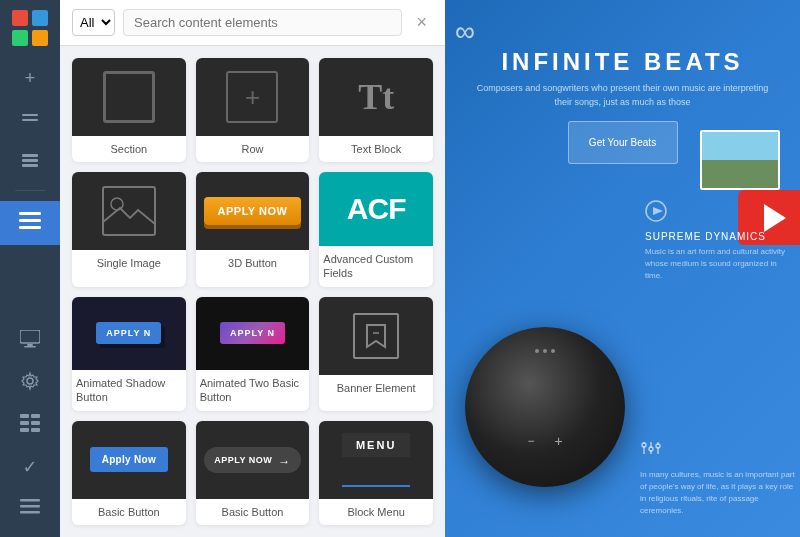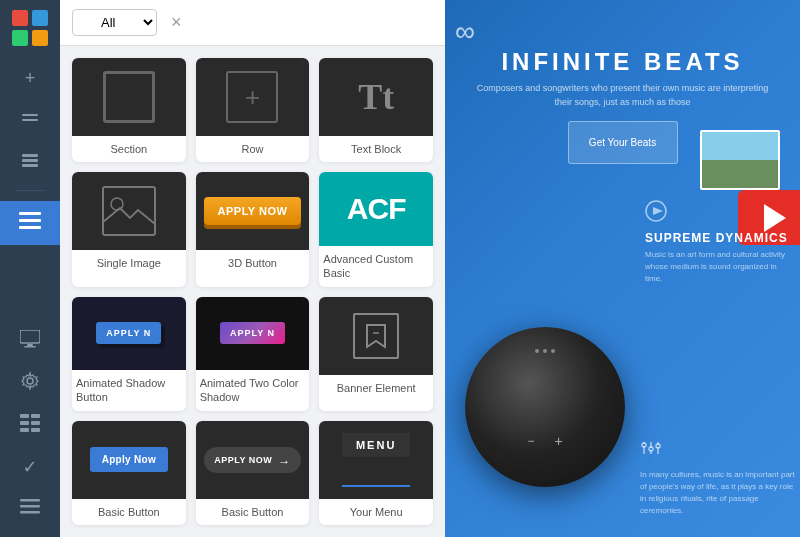--- a/index.html
+++ b/index.html
@@ -66,21 +66,21 @@
       padding: 8px 12px;
       display: flex;
       align-items: center;
       gap: 8px;
       border-bottom: 1px solid #ddd;
       height: 46px;
     }
     .panel-select {
       border: 1px solid #ccc;
       border-radius: 4px;
-      padding: 4px 24px;
+      padding: 4px 3px;
       font-size: 13px;
       background: white;
     }
     .panel-search {
       flex: 1;
       border: 1px solid #ddd;
       border-radius: 4px;
       padding: 5px 10px;
       font-size: 13px;
       color: #999;
@@ -327,22 +327,22 @@
       font-size: 12px;
     }
     .speaker-plus { font-size: 14px; color: #aaa; }
     .section-icon {
       color: rgba(255,255,255,0.6);
       font-size: 18px;
       margin-bottom: 4px;
     }
     .section-title {
       color: white;
-      font-size: 12px;
-      font-weight: bold;
+      font-size: 10px;
+      font-weight: normal;
       letter-spacing: 1px;
       text-transform: uppercase;
       margin-bottom: 4px;
     }
     .section-text {
       color: rgba(255,255,255,0.6);
       font-size: 8px;
       line-height: 1.5;
     }
 
@@ -478,20 +478,21 @@
         </svg>
     </span>
   </div>
 </div>
 
 <div class="content-panel">
   <div class="panel-header">
     <select class="panel-select">
       <option>All</option>
     </select>
+    <input class="panel-search" type="text" placeholder="Search content elements" style="">
     <span class="panel-close">×</span>
   </div>
 
   <div class="elements-grid">
 
     <div class="element-card">
       <div class="element-preview dark-bg">
         <div class="icon-section"></div>
       </div>
       <div class="element-label">Section</div>
@@ -528,35 +529,35 @@
       <div class="element-preview dark-bg">
         <div class="btn-3d">APPLY NOW</div>
       </div>
       <div class="element-label">3D Button</div>
     </div>
 
     <div class="element-card">
       <div class="element-preview" style="background:#00a8a8;">
         <span class="acf-block">ACF</span>
       </div>
-      <div class="element-label">Advanced Custom Basic</div>
+      <div class="element-label">Advanced Custom Fields</div>
     </div>
 
     <div class="element-card">
       <div class="element-preview" style="background:#1a1a2e;">
         <div class="btn-animated-shadow">APPLY N</div>
       </div>
       <div class="element-label">Animated Shadow Button</div>
     </div>
 
     <div class="element-card">
       <div class="element-preview" style="background:#111;">
         <div class="btn-animated-two">APPLY N</div>
       </div>
-      <div class="element-label">Animated Two Color Shadow</div>
+      <div class="element-label">Animated Two Basic Button</div>
     </div>
 
     <div class="element-card">
       <div class="element-preview dark-bg">
         <div class="icon-banner">
           <svg width="22" height="26" viewBox="0 0 22 26">
             <polygon points="2,2 20,2 20,24 11,18 2,24" fill="none" stroke="#888" stroke-width="2"></polygon>
             <line x1="8" y1="10" x2="14" y2="10" stroke="#888" stroke-width="1.5"></line>
           </svg>
         </div>
@@ -581,21 +582,21 @@
       <div class="element-label">Basic Button</div>
     </div>
 
     <div class="element-card">
       <div class="element-preview dark-bg">
         <div style="display:flex;flex-direction:column;align-items:flex-end;gap:24px;">
           <div class="btn-menu">MENU</div>
           <div class="btn-menu-line"></div>
         </div>
       </div>
-      <div class="element-label">Your Menu</div>
+      <div class="element-label">Block Menu</div>
     </div>
 
   </div>
 </div>
 
 <div class="main-content">
   <div class="infinite-beats-bg">
 
     <div class="infinity-icon">∞</div>
 

